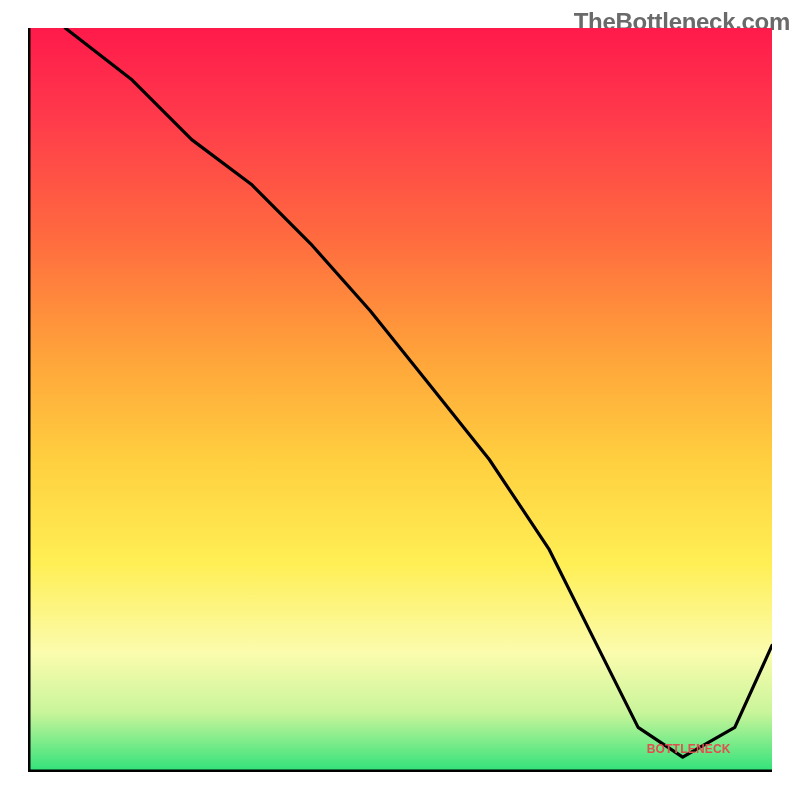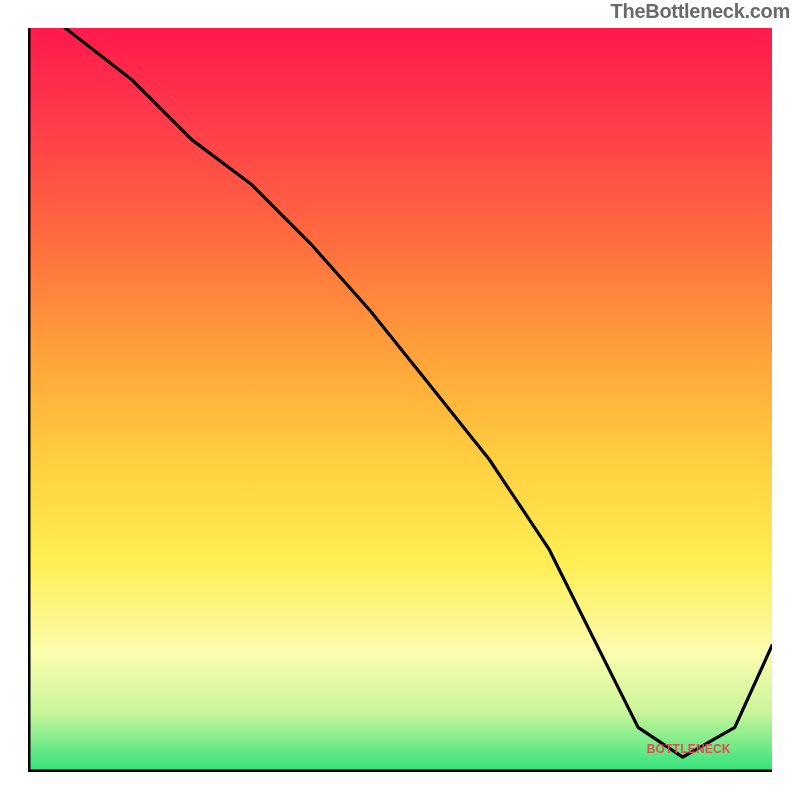--- a/index.html
+++ b/index.html
@@ -1,23 +1,23 @@
 <!DOCTYPE html>
 <html><head>
 <meta charset="utf-8">
 <style>
   * { margin: 0; padding: 0; box-sizing: border-box; }
   html, body { width: 800px; height: 800px; background: #fff; overflow: hidden; }
   .wrap { position: relative; width: 800px; height: 800px; }
   .attribution {
     position: absolute;
-    top: 0;
+    top: 8px;
     right: 10px;
     font-family: Arial, Helvetica, sans-serif;
-    font-size: 20px;
+    font-size: 24px;
     font-weight: 700;
     color: #6a6a6a;
     letter-spacing: -0.3px;
   }
   #plot {
     position: absolute;
     left: 28px;
     top: 28px;
     width: 744px;   
     height: 744px;

